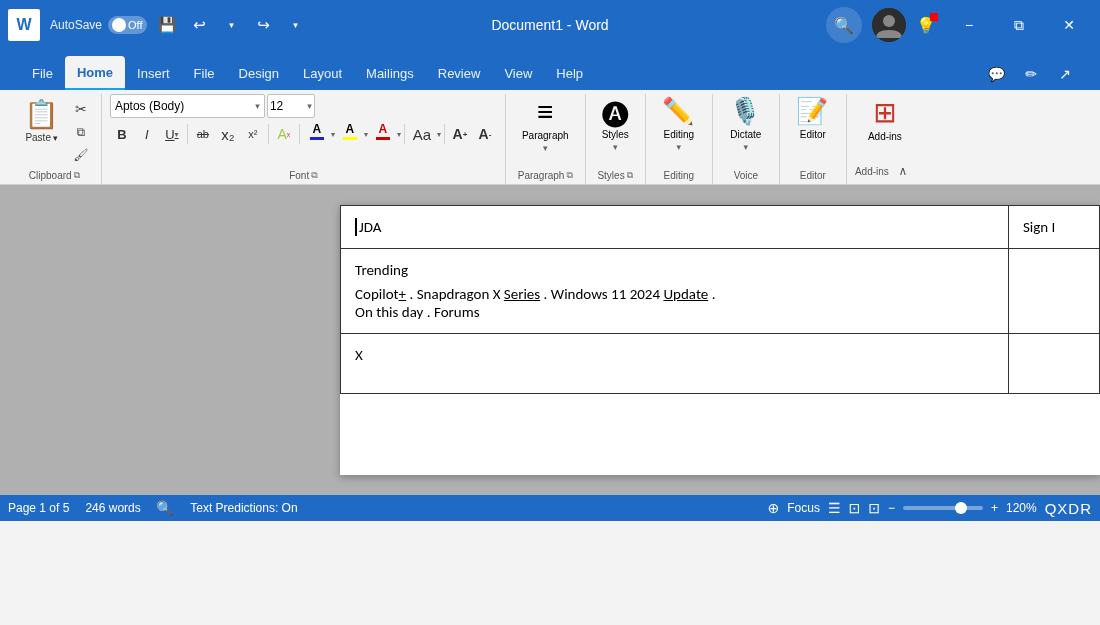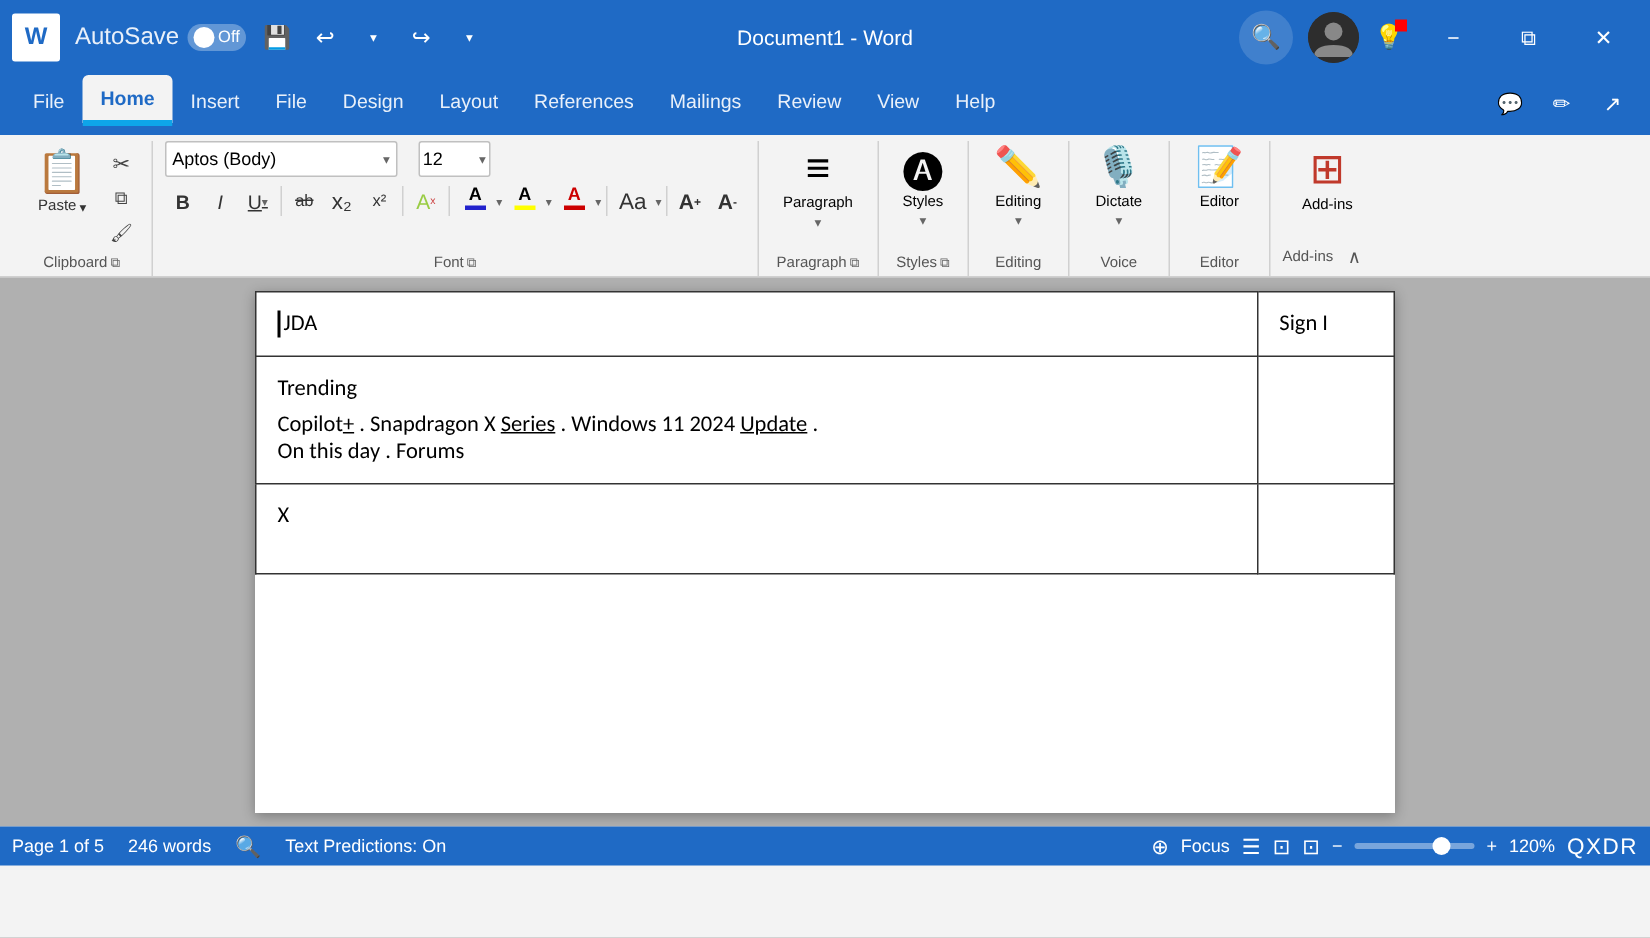--- a/index.html
+++ b/index.html
@@ -21,21 +21,21 @@
       flex: 1;
     }
     .word-icon {
       width: 32px; height: 32px;
       background: white;
       border-radius: 2px;
       display: flex; align-items: center; justify-content: center;
       font-weight: bold; font-size: 16px; color: #1f6ac5;
       margin-right: 4px;
     }
-    .autosave-label { font-size: 16px; color: rgba(255,255,255,0.9); }
+    .autosave-label { font-size: 12px; color: rgba(255,255,255,0.9); }
     .toggle-switch {
       display: flex; align-items: center;
       background: rgba(255,255,255,0.3);
       border-radius: 12px;
       padding: 2px 4px;
       font-size: 11px; color: white;
       gap: 2px;
     }
     .toggle-knob {
       width: 14px; height: 14px;
@@ -89,36 +89,37 @@
       display: flex; align-items: center; justify-content: center;
       color: white; font-size: 15px; cursor: pointer;
       border-radius: 4px;
     }
 
     
     .ribbon-tabs {
       background: #1f6ac5;
       height: 40px;
       display: flex;
-      padding: 0 10px;
+      align-items: flex-end;
+      padding: 0 20px;
     }
     .tab-item {
       padding: 6px 12px;
       font-size: 13px;
       color: rgba(255,255,255,0.9);
       cursor: pointer;
       border-radius: 4px 4px 0 0;
       height: 34px;
       display: flex; align-items: center;
     }
     .tab-item.active {
       background: #f3f3f3;
       color: #1f6ac5;
       font-weight: 600;
-      border-bottom: 4px solid #0ea5e9;
+      border-bottom: 2px solid #0ea5e9;
     }
     .tab-right {
       margin-left: auto;
       display: flex; align-items: center; gap: 4px;
       padding-bottom: 2px;
     }
     .tab-right-btn {
       width: 30px; height: 28px;
       display: flex; align-items: center; justify-content: center;
       color: white; font-size: 14px; cursor: pointer;
@@ -180,21 +181,21 @@
       display: flex; flex-direction: column; gap: 1px; padding-top: 4px;
     }
     .cs-btn {
       width: 24px; height: 22px;
       display: flex; align-items: center; justify-content: center;
       font-size: 14px; cursor: pointer; border-radius: 3px; color: #444;
     }
 
     
     .font-row {
-      display: flex; gap: 14px; margin-bottom: 2px; text-align: right;
+      display: flex; gap: 2px; margin-bottom: 2px; text-align: right;
     }
     .font-name-select {
       width: 155px; height: 24px;
       border: 1px solid #c0c0c0; border-radius: 2px;
       font-size: 12px; padding: 0 4px;
       background: white; cursor: pointer;
       display: flex; align-items: center; justify-content: space-between;
     }
     .font-size-select {
       width: 48px; height: 24px;
@@ -256,24 +257,24 @@
       display: flex; flex-direction: column; align-items: center;
       padding: 2px 6px; cursor: pointer; border-radius: 4px; gap: 2px; min-width: 60px;
     }
     .addins-icon { font-size: 26px; }
 
     
     .doc-area {
       background: #b0b0b0;
       flex: 1;
       display: flex;
-      justify-content: center;
-      padding: 9px 0;
+      justify-content: flex-end;
+      padding: 20px 0;
       overflow: hidden;
-      height: 366px;
+      height: 310px;
     }
     .doc-page {
       background: white;
       width: 760px;
       box-shadow: 0 2px 8px rgba(0,0,0,0.3);
       padding: 0;
     }
 
     
     .doc-table {
@@ -374,21 +375,20 @@
   </div>
 </div>
 
 <div class="ribbon-tabs">
   <div class="tab-item">File</div>
   <div class="tab-item active">Home</div>
   <div class="tab-item">Insert</div>
   <div class="tab-item">File</div>
   <div class="tab-item">Design</div>
   <div class="tab-item">Layout</div>
-  <div class="tab-item">References</div>
   <div class="tab-item">Mailings</div>
   <div class="tab-item">Review</div>
   <div class="tab-item">View</div>
   <div class="tab-item">Help</div>
   <div class="tab-right">
     <div class="tab-right-btn">💬</div>
     <div class="tab-right-btn">✏</div>
     <div class="tab-right-btn">↗</div>
   </div>
 </div>

